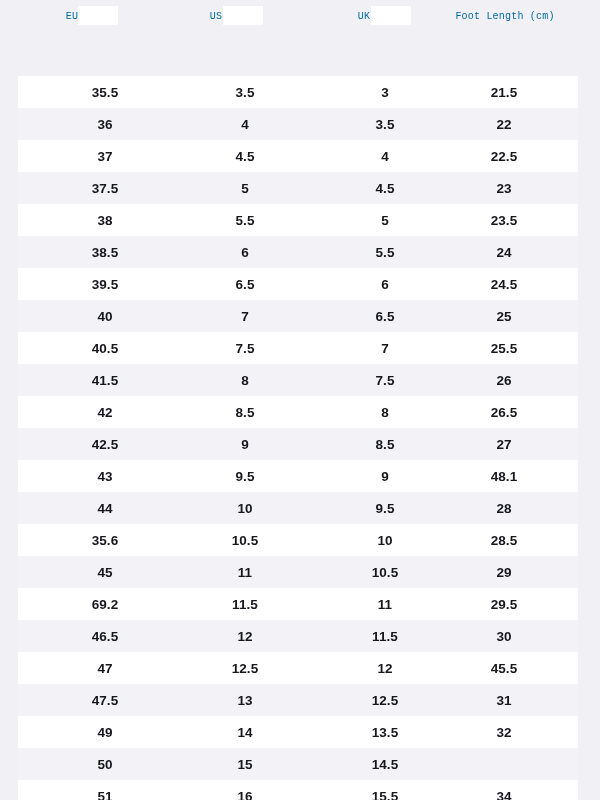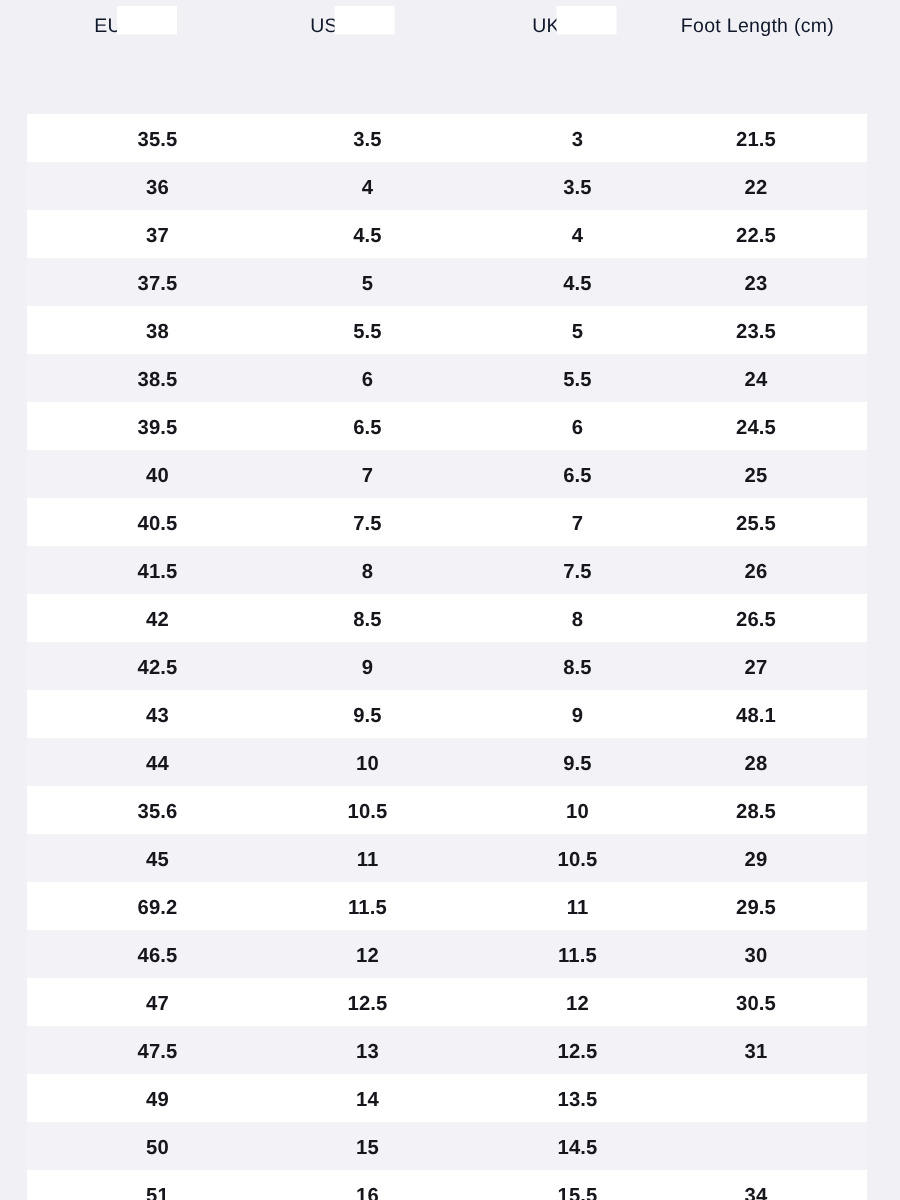--- a/index.html
+++ b/index.html
@@ -24,24 +24,24 @@
   
   .thead {
     position: relative;
     height: 32px;
     background: #f1f1f5;
     display: flex;
     align-items: center;
   }
   .th {
     position: relative;
-    font-family: Liberation Sans, sans-serif;
-    font-size: 13px;
+    font-family: Liberation Mono, monospace;
+    font-size: 10px;
     font-weight: 400;
-    color: #0f172a;
+    color: #0369a1;
     text-align: center;
     white-space: nowrap;
     letter-spacing: 0.2px;
   }
   
   .th .hl {
     position: absolute;
     top: -5px;
     height: 19px;
     background: #ffffff;
@@ -214,32 +214,33 @@
       <div class="row even">
         <div class="cell c-eu">46.5</div>
         <div class="cell c-us">12</div>
         <div class="cell c-uk">11.5</div>
         <div class="cell c-len">30</div>
       </div>
       <div class="row odd">
         <div class="cell c-eu">47</div>
         <div class="cell c-us">12.5</div>
         <div class="cell c-uk">12</div>
-        <div class="cell c-len">30.5</div>
+        <div class="cell c-len">45.5</div>
       </div>
       <div class="row even">
         <div class="cell c-eu">47.5</div>
         <div class="cell c-us">13</div>
         <div class="cell c-uk">12.5</div>
         <div class="cell c-len">31</div>
       </div>
       <div class="row odd">
         <div class="cell c-eu">49</div>
         <div class="cell c-us">14</div>
         <div class="cell c-uk">13.5</div>
+        <div class="cell c-len">32</div>
       </div>
       <div class="row even">
         <div class="cell c-eu">50</div>
         <div class="cell c-us">15</div>
         <div class="cell c-uk">14.5</div>
       </div>
       <div class="row odd">
         <div class="cell c-eu">51</div>
         <div class="cell c-us">16</div>
         <div class="cell c-uk">15.5</div>

